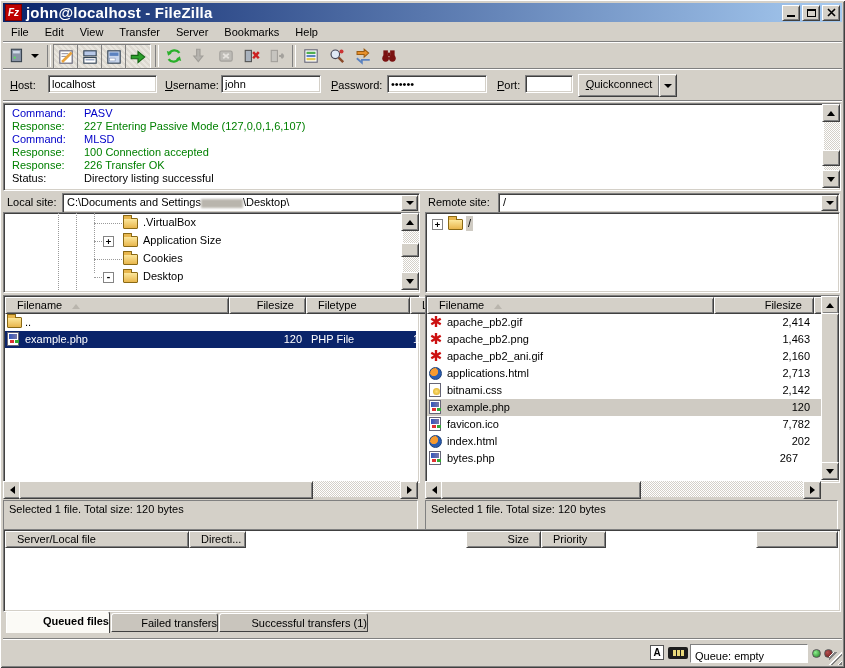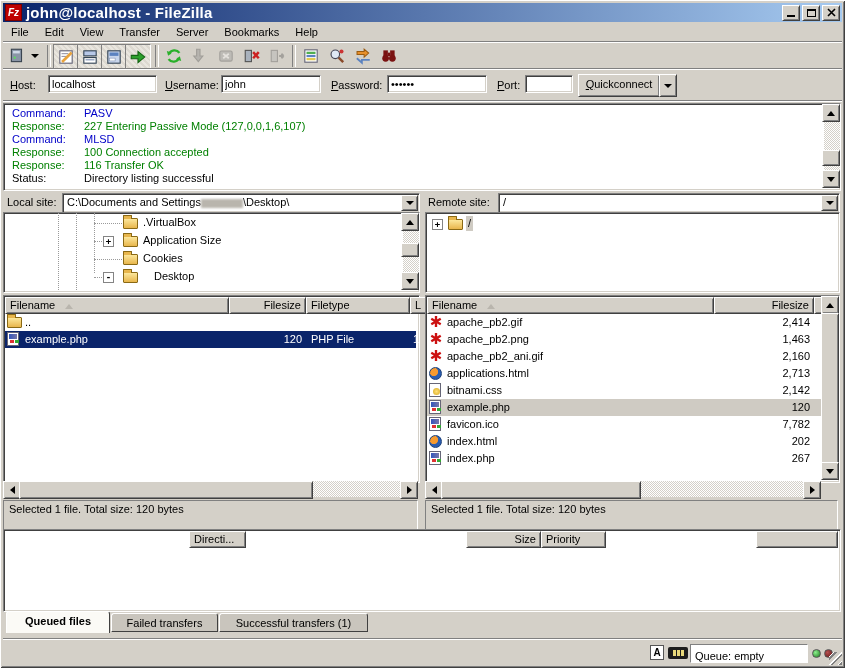--- a/index.html
+++ b/index.html
@@ -71,27 +71,27 @@
   .fi-doc{width:12px;height:14px;background:#fff;border:1px solid #667;box-sizing:border-box;}
   .fi-doc.php::after{content:"";position:absolute;left:1px;top:1px;right:1px;height:5px;background:linear-gradient(90deg,#3355bb,#77a);}
   .fi-doc.php::before{content:"";position:absolute;left:2px;bottom:2px;width:4px;height:3px;background:#d33;box-shadow:5px 0 0 #3a3;z-index:1;}
   .fi-doc.css::after{content:"";position:absolute;right:0px;bottom:1px;width:7px;height:7px;border-radius:50%;background:radial-gradient(#ffe27a,#d7a61a);}
   
   .row{position:absolute;height:17px;line-height:17px;white-space:nowrap;}
   .row .nm{position:absolute;left:20px;}
   .row .sz{position:absolute;text-align:right;}
   .sel-active{background:#0A246A;color:#fff;}
   
-  .colh{position:absolute;height:17px;line-height:15px;padding:0 4px;box-sizing:border-box;border:1px solid;border-color:#fff #404040 #404040 #fff;box-shadow:inset 1px 1px 0 #d4d0c8, inset -1px -1px 0 #808080;background:#D4D0C8;overflow:hidden;}
+  .colh{position:absolute;height:17px;line-height:15px;padding:0 11px;box-sizing:border-box;border:1px solid;border-color:#fff #404040 #404040 #fff;box-shadow:inset 1px 1px 0 #d4d0c8, inset -1px -1px 0 #808080;background:#D4D0C8;overflow:hidden;}
   .colh.rt{text-align:right;}
   .sort-tri{display:inline-block;width:0;height:0;border-left:4px solid transparent;border-right:4px solid transparent;border-bottom:5px solid #b9b5ad;margin-left:10px;}
   
   .statusline{position:absolute;height:34px;line-height:17px;padding:0 5px;border:1px solid;border-color:#808080 #fff #fff #808080;box-sizing:border-box;}
   
-  .tab{position:absolute;top:613px;height:19px;line-height:18px;text-align:center;background:#C9C5BD;border:1px solid;border-color:#fff #404040 #404040 #fff;border-radius:3px 3px 0 0;box-sizing:border-box;}
+  .tab{position:absolute;top:613px;height:19px;line-height:18px;text-align:right;background:#C9C5BD;border:1px solid;border-color:#fff #404040 #404040 #fff;border-radius:3px 3px 0 0;box-sizing:border-box;}
   .tab.active{top:611px;height:22px;background:#FBFAF6;font-weight:bold;border-bottom:none;}
   
   .led{position:absolute;width:9px;height:9px;border-radius:50%;border:1px solid #555;box-sizing:border-box;}
   .grip{position:absolute;right:3px;bottom:3px;width:13px;height:13px;background:repeating-linear-gradient(135deg,transparent 0 3px,#fff 3px 4px,#808080 4px 6px);}
   .badge-dark{position:absolute;width:20px;height:12px;background:#1d1d1d;border-radius:2px;display:flex;align-items:center;justify-content:center;gap:1px;}
   .badge-dark i{width:3px;height:6px;background:#e8d87a;display:block;}
   .type-ind{position:absolute;width:14px;height:15px;background:#fff;border:1px solid #555;font-weight:bold;font-size:10px;text-align:center;line-height:14px;box-sizing:border-box;}
   .qbox{position:absolute;border:1px solid;border-color:#808080 #fff #fff #808080;background:#fff;line-height:17px;padding:3px 4px;box-sizing:border-box;}
 </style>
 </head>
@@ -248,21 +248,21 @@
         <i class="dd-tri"></i>
       </span>
   </div>
   <div class="abs etch" style="left:3px;top:100px;width:839px;"></div>
 
   <div class="abs sunken" style="left:3px;top:103px;width:836px;height:86px;">
     <div class="log-line" style="top:3px"><span class="log-label k-command">Command:</span><span class="k-command">PASV</span></div>
     <div class="log-line" style="top:16px"><span class="log-label k-response">Response:</span><span class="k-response">227 Entering Passive Mode (127,0,0,1,6,107)</span></div>
     <div class="log-line" style="top:29px"><span class="log-label k-command">Command:</span><span class="k-command">MLSD</span></div>
     <div class="log-line" style="top:42px"><span class="log-label k-response">Response:</span><span class="k-response">100 Connection accepted</span></div>
-    <div class="log-line" style="top:55px"><span class="log-label k-response">Response:</span><span class="k-response">116 Transfer OK</span></div>
+    <div class="log-line" style="top:55px"><span class="log-label k-response">Response:</span><span class="k-response">226 Transfer OK</span></div>
     <div class="log-line" style="top:68px"><span class="log-label k-status">Status:</span><span class="k-status">Directory listing successful</span></div>
 
     <div class="abs sb" style="right:0;top:0;width:16px;height:84px;">
       <span class="sb-btn raised" style="top:0;right:0">
           <i class="tri-up"></i>
         </span>
       <span class="sb-thumb raised" style="right:0;top:46px;width:16px;height:14px"></span>
       <span class="sb-btn raised" style="bottom:0;right:0">
           <i class="tri-dn"></i>
         </span>
@@ -298,21 +298,21 @@
 
     <span class="exp" style="left:99px;top:23px">+</span>
     <span class="folder" style="left:119px;top:23px"></span>
     <span class="tree-label" style="left:137px;top:20px">Application Size</span>
 
     <span class="folder" style="left:119px;top:41px"></span>
     <span class="tree-label" style="left:137px;top:38px">Cookies</span>
 
     <span class="exp" style="left:99px;top:59px">-</span>
     <span class="folder" style="left:119px;top:59px"></span>
-    <span class="tree-label" style="left:148px;top:56px">Desktop</span>
+    <span class="tree-label" style="left:137px;top:56px">Desktop</span>
 
     <div class="abs sb" style="right:0;top:0;width:16px;height:77px;">
       <span class="sb-btn raised" style="top:0;right:0">
           <i class="tri-up"></i>
         </span>
       <span class="sb-thumb raised" style="right:0;top:30px;width:16px;height:12px"></span>
       <span class="sb-btn raised" style="bottom:0;right:0">
           <i class="tri-dn"></i>
         </span>
     </div>
@@ -395,22 +395,22 @@
       <span class="nm">favicon.ico</span>
       <span class="sz" style="left:288px;width:95px">7,782</span>
     </div>
     <div class="row" style="left:1px;top:137px;width:394px">
       <span class="fi fi-ff" style="left:2px;top:2px"></span>
       <span class="nm">index.html</span>
       <span class="sz" style="left:288px;width:95px">202</span>
     </div>
     <div class="row" style="left:1px;top:154px;width:394px">
       <span class="fi fi-doc php" style="left:2px;top:1px"></span>
-      <span class="nm">index.php</span>
-      <span class="sz" style="left:288px;width:95px">267</span>
+      <span class="nm">bytes.php</span>
+      <span class="sz" style="left:276px;width:95px">267</span>
     </div>
 
     <div class="abs sb" style="right:0;top:0;width:16px;height:184px;">
       <span class="sb-btn raised" style="top:0;right:0">
           <i class="tri-up"></i>
         </span>
       <span class="sb-thumb raised" style="right:0;top:17px;width:16px;height:150px"></span>
       <span class="sb-btn raised" style="bottom:0;right:0">
           <i class="tri-dn"></i>
         </span>
@@ -422,20 +422,21 @@
         <i class="tri-lf"></i>
       </span>
     <span class="sb-thumb raised" style="left:16px;top:0;width:198px;height:16px"></span>
     <span class="sb-btn raised" style="right:0;top:0">
         <i class="tri-rt"></i>
       </span>
   </div>
   <div class="abs statusline" style="left:425px;top:500px;width:413px;">Selected 1 file. Total size: 120 bytes</div>
 
   <div class="abs sunken" style="left:3px;top:529px;width:836px;height:81px;">
+    <span class="colh" style="left:1px;top:1px;width:184px">Server/Local file</span>
     <span class="colh" style="left:185px;top:1px;width:57px">Directi...</span>
     <span class="colh rt" style="left:462px;top:1px;width:75px">Size</span>
     <span class="colh" style="left:537px;top:1px;width:65px">Priority</span>
     <span class="colh" style="left:752px;top:1px;width:82px"></span>
   </div>
 
   <span class="tab active" style="left:6px;width:104px">Queued files</span>
   <span class="tab" style="left:111px;width:107px">Failed transfers</span>
   <span class="tab" style="left:219px;width:149px">Successful transfers (1)</span>
 

